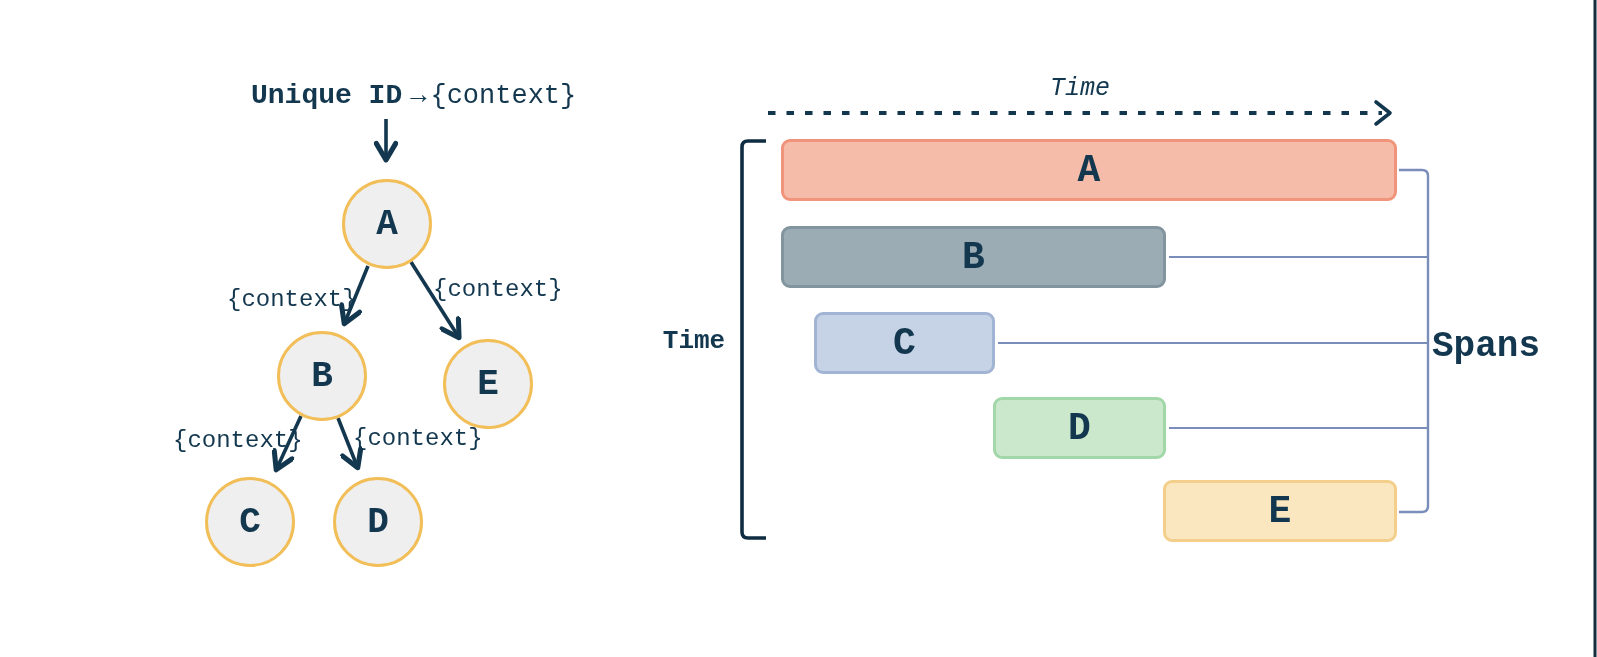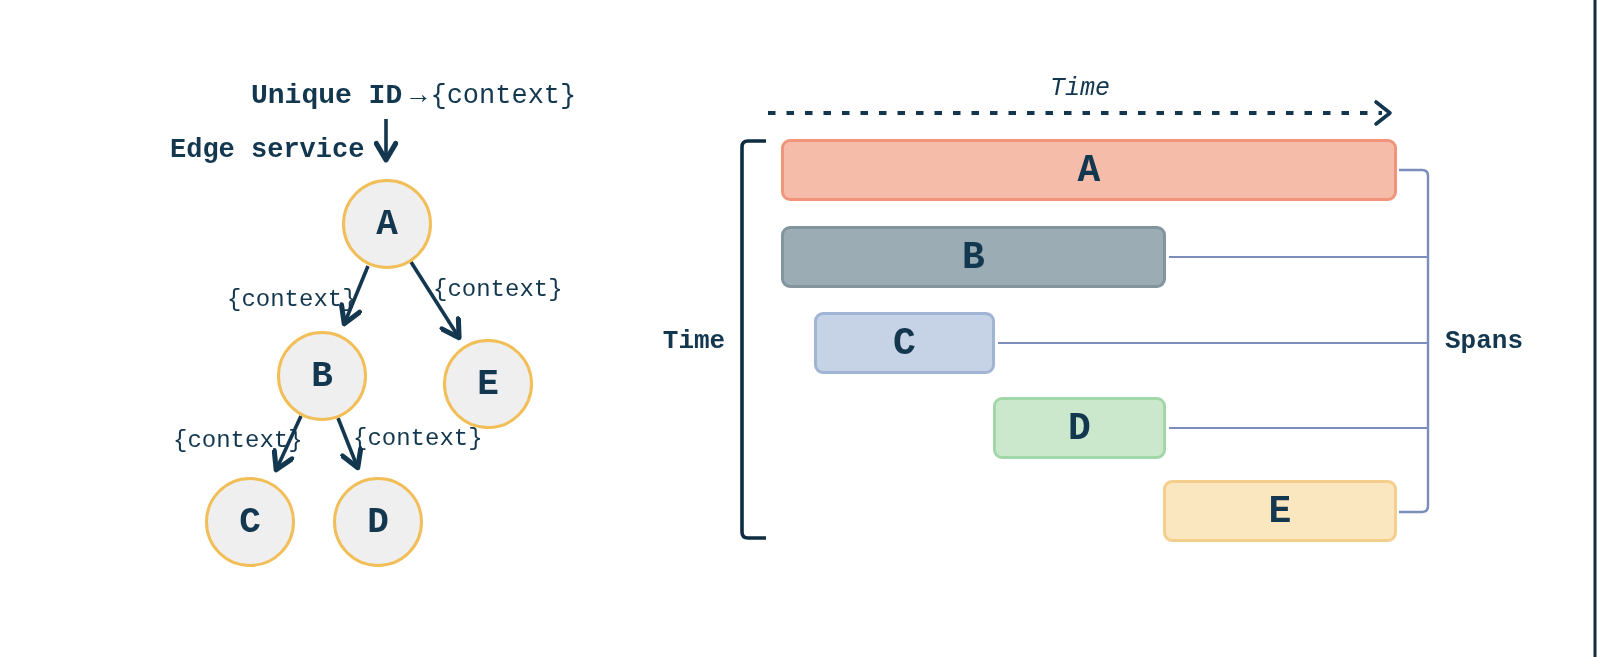--- a/index.html
+++ b/index.html
@@ -25,21 +25,21 @@
     border-radius:50%;
     background:#EFEFEF;
     border:3px solid #F2BE58;
     display:flex; align-items:center; justify-content:center;
     font-weight:bold; font-size:36px; color:#12374E;
   }
 
   
   .time-label { left:1030px; top:74px; width:100px; text-align:center; font-size:25px; font-style:italic; font-weight:500; }
   .trace-label { left:642px; top:326px; width:104px; text-align:center; font-size:26px; font-weight:bold; }
-  .spans-label { left:1432px; top:326px; width:104px; text-align:center; font-size:26px; font-weight:bold; }
+  .spans-label { left:1432px; top:326px; width:104px; text-align:center; font-size:36px; font-weight:bold; }
   .bar {
     height:62px; box-sizing:border-box;
     border-radius:9px; border:3px solid;
     display:flex; align-items:center; justify-content:center;
     font-weight:bold; font-size:38px; color:#12374E;
   }
   .bar-a { left:781px;  top:139px; width:616px; }
   .bar-b { left:781px;  top:226px; width:385px; }
   .bar-c { left:814px;  top:312px; width:181px; }
   .bar-d { left:993px;  top:397px; width:173px; }
@@ -75,21 +75,20 @@
 
     <path d="M1399,170 L1422,170 Q1428,170 1428,176 L1428,506 Q1428,512 1422,512 L1399,512" stroke="#7B8DBB" stroke-width="2.4" fill="none" stroke-linejoin="round"></path>
 
     <path d="M1595,0 L1595,657" stroke="#132C3E" stroke-width="3" fill="none"></path>
   </svg>
 
   <div class="abs tree-title">
     <span class="b">Unique ID</span><span class="arr">→</span><span>{context}</span>
   </div>
 
-  <div class="abs edge-service">Edge service</div>
 
   <div class="abs ctx" style="left:227px; top:286px;">{context}</div>
   <div class="abs ctx" style="left:433px; top:276px;">{context}</div>
   <div class="abs ctx" style="left:173px; top:427px;">{context}</div>
   <div class="abs ctx" style="left:353px; top:425px;">{context}</div>
 
   <div class="abs node" style="left:342px; top:179px;">
     <span>A</span>
   </div>
   <div class="abs node" style="left:277px; top:331px;">

